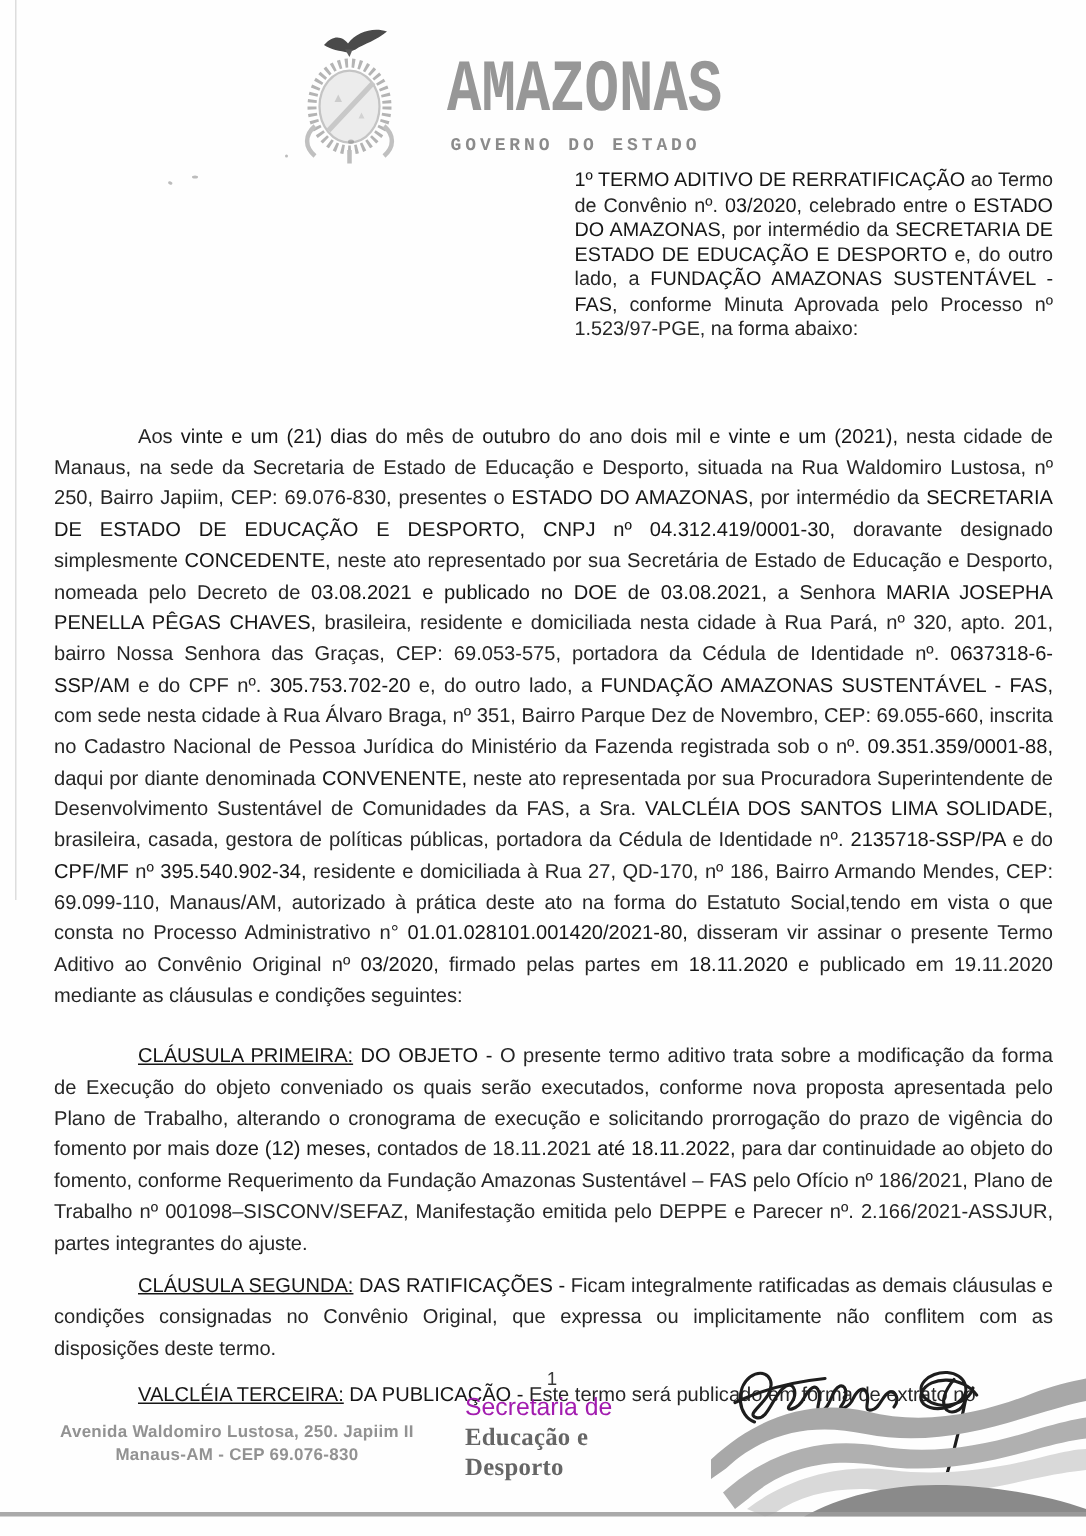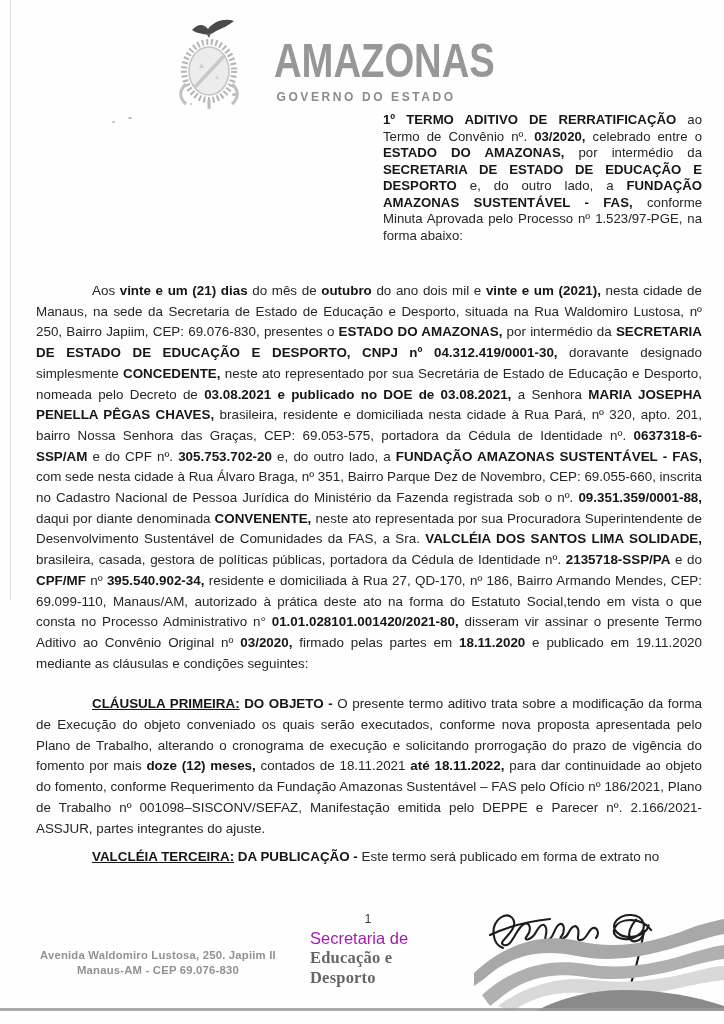--- a/index.html
+++ b/index.html
@@ -5,25 +5,25 @@
   html,body{margin:0;padding:0;background:#e9e9e9;}
   .page{
     position:relative;
     width:724px;height:1024px;
     background:#fefefe;
     overflow:hidden;
     font-family:"Liberation Sans", sans-serif;
     color:#262626;
     filter:blur(0.25px);
   }
-  .b{font-weight:700;color:#161616;}
+  .b{font-weight:400;color:#161616;}
   .u{text-decoration:underline;}
 
   
-  .header{position:absolute;top:16px;left:0;right:0;display:flex;justify-content:center;align-items:flex-start;gap:22px;}
+  .header{position:absolute;top:16px;left:0;right:0;display:flex;justify-content:center;align-items:flex-start;gap:22px;font-family:Liberation Mono, monospace;}
   .emblem{width:86px;height:94px;flex:0 0 auto;}
   .wordmark-block{margin-top:20px;}
   .wordmark{
     font-size:49px;font-weight:700;color:#979797;
     letter-spacing:0px;line-height:1;
     transform:scaleX(0.78);transform-origin:left top;white-space:nowrap;
   }
   .gov-sub{
     margin-top:5px;margin-left:2px;
     font-size:12px;font-weight:700;color:#8b8b8b;letter-spacing:2.6px;white-space:nowrap;
@@ -95,20 +95,21 @@
       <div class="wordmark">AMAZONAS</div>
       <div class="gov-sub">GOVERNO DO ESTADO</div>
     </div>
   </div>
 
   <div class="intro"><span class="b">1º TERMO ADITIVO DE RERRATIFICAÇÃO</span><span> ao Termo de Convênio nº. </span><span class="b">03/2020,</span><span> celebrado entre o </span><span class="b">ESTADO DO AMAZONAS,</span><span> por intermédio da </span><span class="b">SECRETARIA DE ESTADO DE EDUCAÇÃO E DESPORTO</span><span> e, do outro lado, a </span><span class="b">FUNDAÇÃO AMAZONAS SUSTENTÁVEL - FAS,</span><span> conforme Minuta Aprovada pelo Processo nº 1.523/97-PGE, na forma abaixo:</span></div>
 
   <div class="body-text">
     <p class="p1"><span>Aos </span><span class="b">vinte e um (21) dias</span><span> do mês de </span><span class="b">outubro</span><span> do ano dois mil e </span><span class="b">vinte e um (2021),</span><span> nesta cidade de Manaus, na sede da Secretaria de Estado de Educação e Desporto, situada na Rua Waldomiro Lustosa, nº 250, Bairro Japiim, CEP: 69.076-830, presentes o </span><span class="b">ESTADO DO AMAZONAS,</span><span> por intermédio da </span><span class="b">SECRETARIA DE ESTADO DE EDUCAÇÃO E DESPORTO, CNPJ nº 04.312.419/0001-30,</span><span> doravante designado simplesmente </span><span class="b">CONCEDENTE,</span><span> neste ato representado por sua Secretária de Estado de Educação e Desporto, nomeada pelo Decreto de </span><span class="b">03.08.2021 e publicado no DOE de 03.08.2021,</span><span> a Senhora </span><span class="b">MARIA JOSEPHA PENELLA PÊGAS CHAVES,</span><span> brasileira, residente e domiciliada nesta cidade à Rua Pará, nº 320, apto. 201, bairro Nossa Senhora das Graças, CEP: 69.053-575, portadora da Cédula de Identidade nº. </span><span class="b">0637318-6-SSP/AM</span><span> e do CPF nº. </span><span class="b">305.753.702-20</span><span> e, do outro lado, a </span><span class="b">FUNDAÇÃO AMAZONAS SUSTENTÁVEL - FAS,</span><span> com sede nesta cidade à Rua Álvaro Braga, nº 351, Bairro Parque Dez de Novembro, CEP: 69.055-660, inscrita no Cadastro Nacional de Pessoa Jurídica do Ministério da Fazenda registrada sob o nº. </span><span class="b">09.351.359/0001-88,</span><span> daqui por diante denominada </span><span class="b">CONVENENTE,</span><span> neste ato representada por sua Procuradora Superintendente de Desenvolvimento Sustentável de Comunidades da FAS, a Sra. </span><span class="b">VALCLÉIA DOS SANTOS LIMA SOLIDADE,</span><span> brasileira, casada, gestora de políticas públicas, portadora da Cédula de Identidade nº. </span><span class="b">2135718-SSP/PA</span><span> e do </span><span class="b">CPF/MF</span><span> nº </span><span class="b">395.540.902-34,</span><span> residente e domiciliada à Rua 27, QD-170, nº 186, Bairro Armando Mendes, CEP: 69.099-110, Manaus/AM, autorizado à prática deste ato na forma do Estatuto Social,tendo em vista o que consta no Processo Administrativo n° </span><span class="b">01.01.028101.001420/2021-80,</span><span> disseram vir assinar o presente Termo Aditivo ao Convênio Original nº </span><span class="b">03/2020,</span><span> firmado pelas partes em </span><span class="b">18.11.2020</span><span> e publicado em 19.11.2020 mediante as cláusulas e condições seguintes:</span></p>
     <p class="p2"><span class="b u">CLÁUSULA PRIMEIRA:</span><span class="b"> DO OBJETO - </span><span> O presente termo aditivo trata sobre a modificação da forma de Execução do objeto conveniado os quais serão executados, conforme nova proposta apresentada pelo Plano de Trabalho, alterando o cronograma de execução e solicitando prorrogação do prazo de vigência do fomento por mais </span><span class="b">doze (12) meses,</span><span> contados de 18.11.2021 </span><span class="b">até 18.11.2022,</span><span> para dar continuidade ao objeto do fomento, conforme Requerimento da Fundação Amazonas Sustentável – FAS pelo Ofício nº 186/2021, Plano de Trabalho nº 001098–SISCONV/SEFAZ, Manifestação emitida pelo DEPPE e Parecer nº. 2.166/2021-ASSJUR, partes integrantes do ajuste.</span></p>
+    <p class="p3"><span class="b u">CLÁUSULA SEGUNDA:</span><span class="b"> DAS RATIFICAÇÕES - </span><span>Ficam integralmente ratificadas as demais cláusulas e condições consignadas no Convênio Original, que expressa ou implicitamente não conflitem com as disposições deste termo.</span></p>
     <p class="p4"><span class="b u">VALCLÉIA TERCEIRA:</span><span class="b"> DA PUBLICAÇÃO - </span><span>Este termo será publicado em forma de extrato no</span></p>
   </div>
 
   <div class="page-number">1</div>
 
   <div class="footer-address">
     <div>Avenida Waldomiro Lustosa, 250. Japiim II</div>
     <div>Manaus-AM - CEP 69.076-830</div>
   </div>
 

